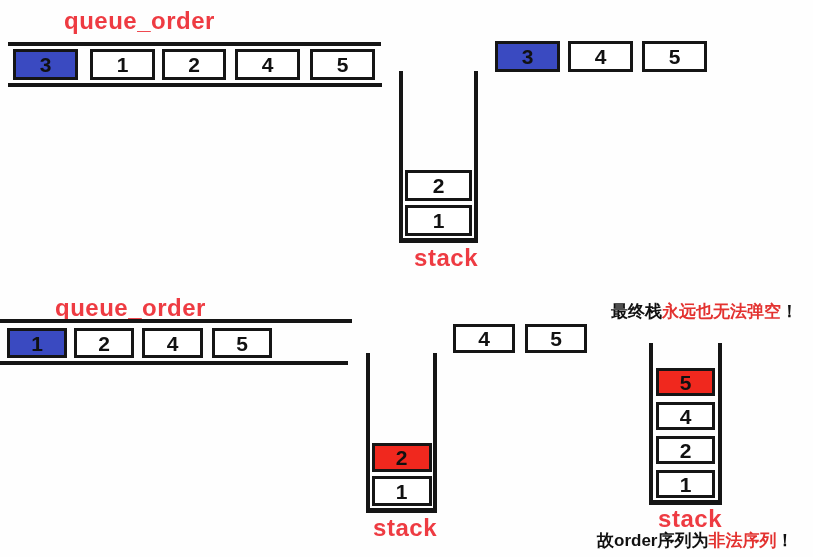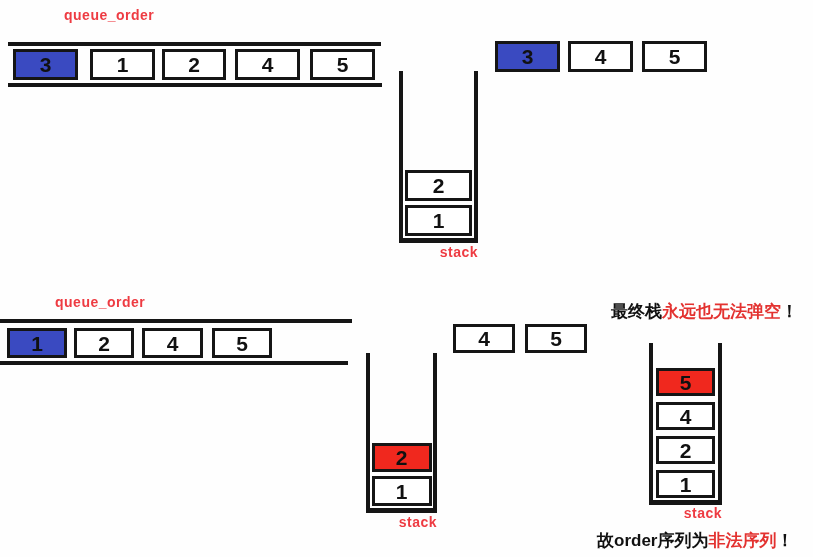--- a/index.html
+++ b/index.html
@@ -17,21 +17,21 @@
   .box.red{background:#f0281e;}
   .stack{
     position:absolute;box-sizing:border-box;
     border-left:4px solid #151515;border-right:4px solid #151515;border-bottom:5px solid #151515;
     display:flex;flex-direction:column;justify-content:flex-end;align-items:center;
     padding-bottom:2px;
   }
   .stack .box{position:static;margin-top:4px;flex:0 0 auto;}
   .stack.gap6 .box{margin-top:6px;}
   .qlabel,.slabel{
-    position:absolute;color:#ee3b42;font-weight:bold;font-size:14px;line-height:1.1;
+    position:absolute;color:#ee3b42;font-weight:bold;font-size:24px;line-height:1.1;
     letter-spacing:0.5px;
   }
   .slabel{text-align:right;}
   .note{position:absolute;font-weight:bold;font-size:17px;color:#111;white-space:nowrap;line-height:1.2;}
   .note .red{color:#e33230;}
 </style>
 </head>
 <body>
 
 <div class="canvas">

